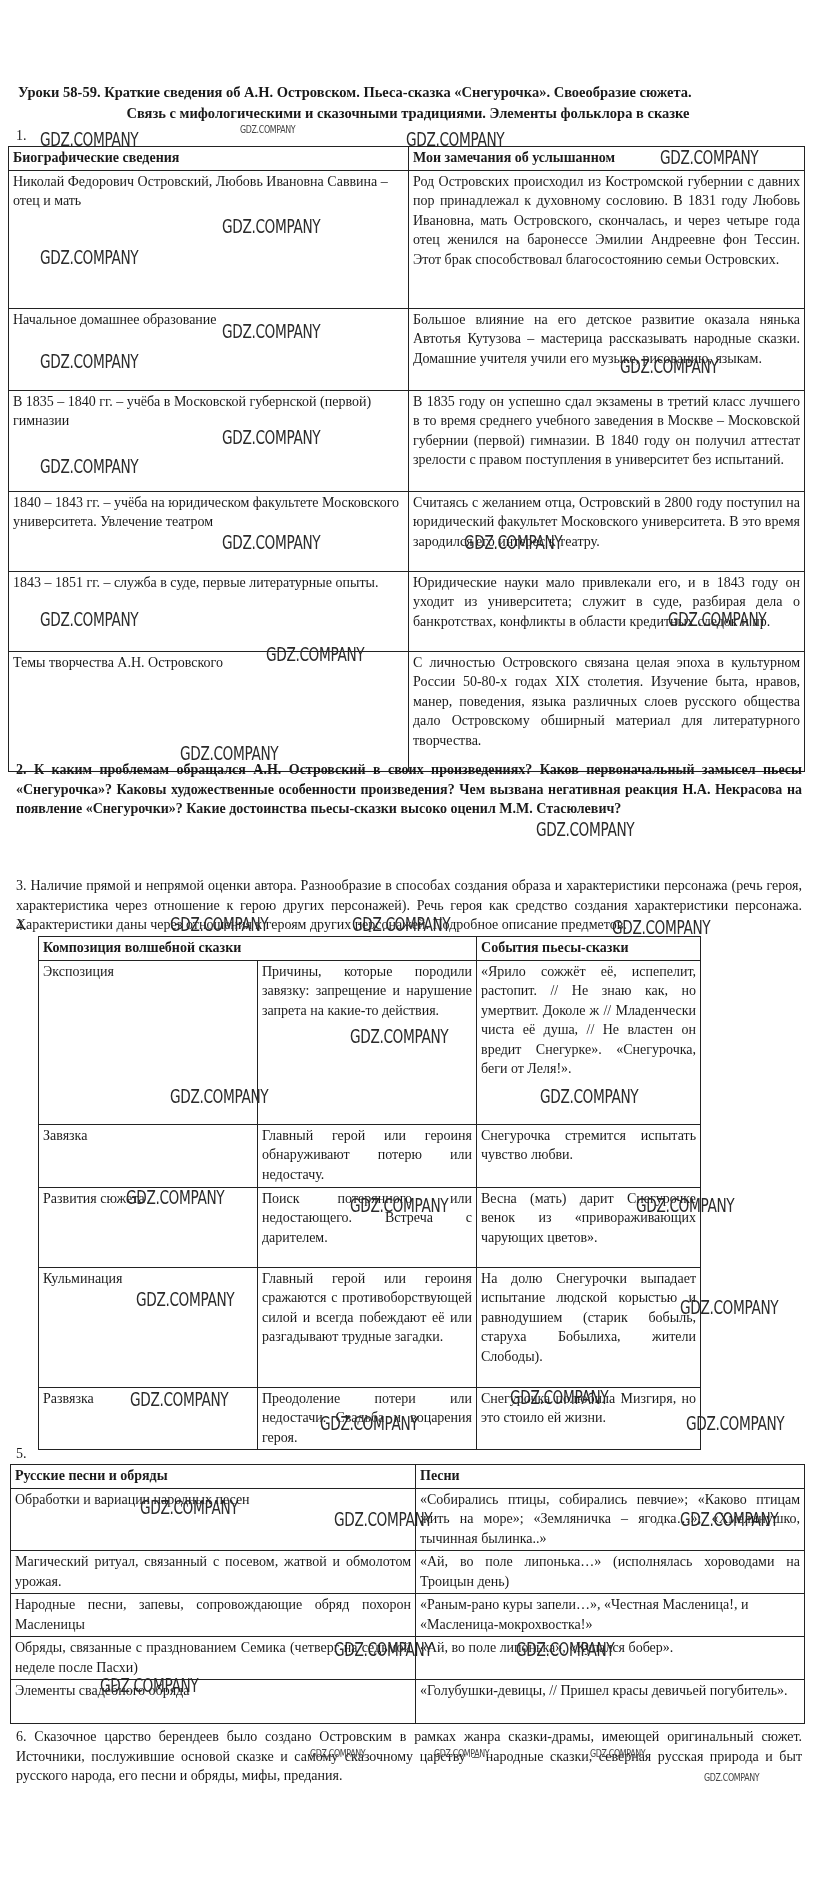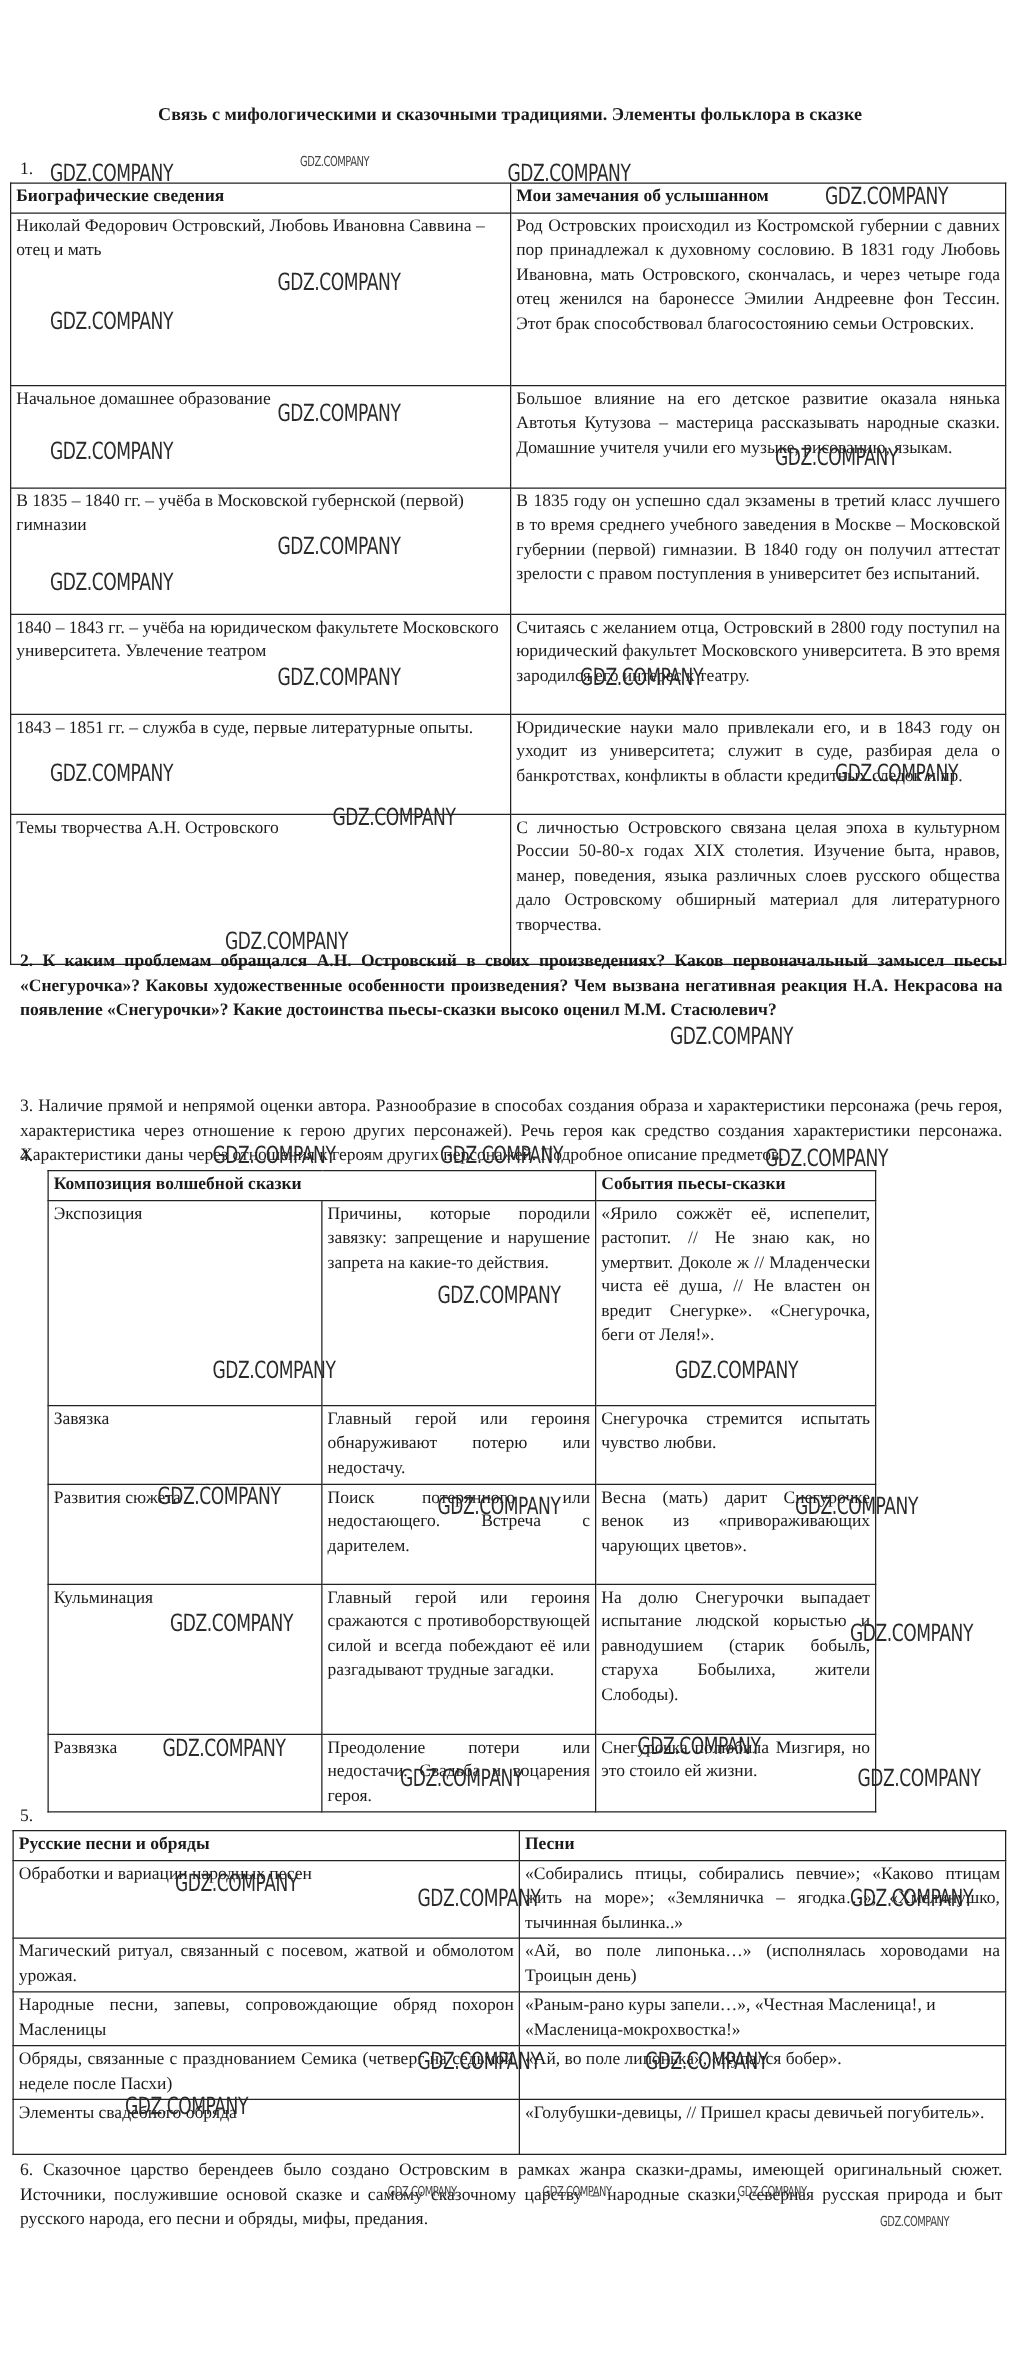--- a/index.html
+++ b/index.html
@@ -43,20 +43,21 @@
   }
   .wm.big { font-size: 19px; }
   .wm.small { font-size: 11px; color: #444; }
 </style>
 </head>
 <body>
 
 <div class="page">
 
   <div class="title">
+    <span class="l1">Уроки 58-59. Краткие сведения об А.Н. Островском. Пьеса-сказка «Снегурочка». Своеобразие сюжета.</span>
     <span>Связь с мифологическими и сказочными традициями. Элементы фольклора в сказке</span>
   </div>
 
   <div class="num" style="top:126px;">1.</div>
   <table class="doc" style="left:8px; top:146px; width:796px;">
     <colgroup>
         <col style="width:400px">
         <col style="width:396px">
       </colgroup>
     <tbody>

